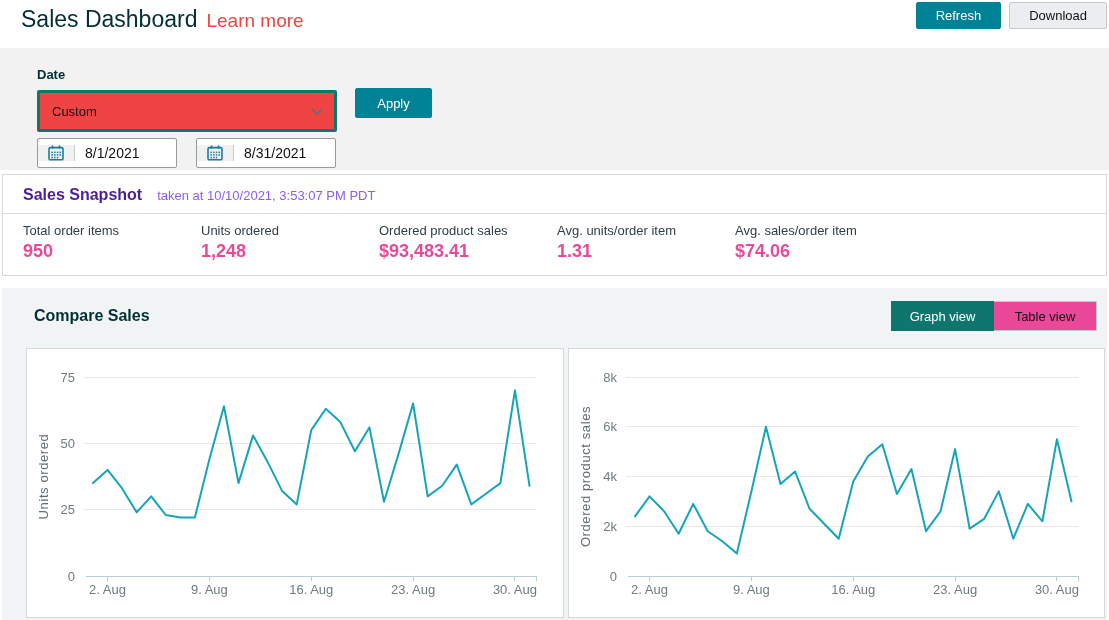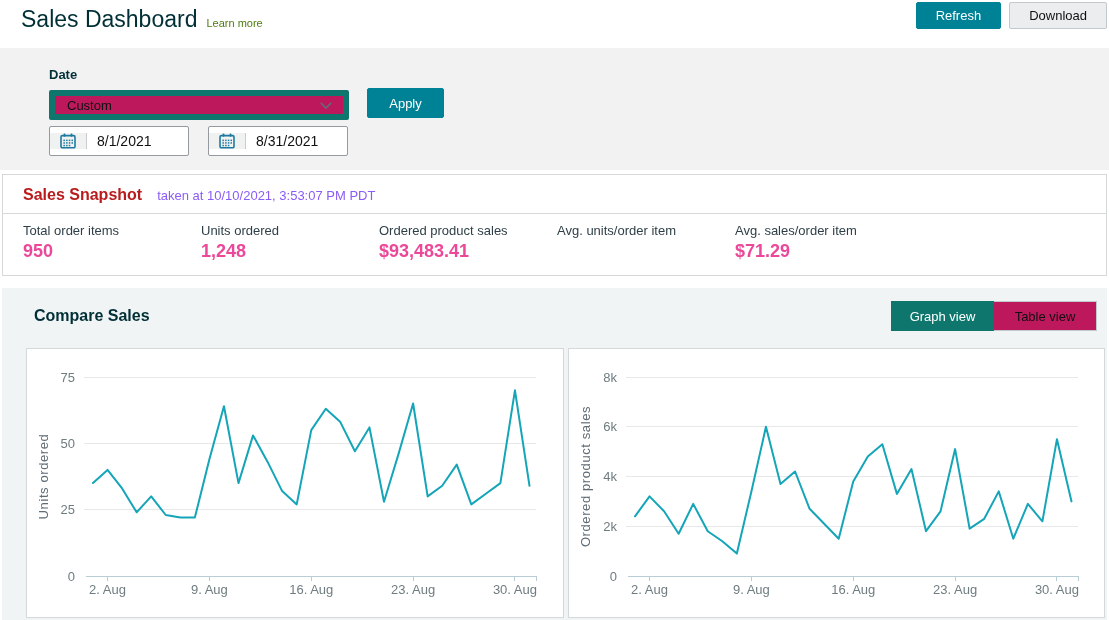--- a/index.html
+++ b/index.html
@@ -7,55 +7,55 @@
   body {
     width:1109px; height:620px; overflow:hidden;
     background:#ffffff;
     font-family:"Liberation Sans", sans-serif;
     color:#0f1111;
   }
   
   .topbar { display:flex; justify-content:space-between; align-items:flex-start; padding:2px 2px 0 21px; height:48px; }
   .title-wrap { display:flex; align-items:baseline; gap:9px; padding-top:4px; }
   .page-title { font-size:23px; font-weight:400; color:#002f36; margin:0; }
-  .learn-more { font-size:11px; color:#4d7c0f; text-decoration:none; cursor:pointer; }
+  .learn-more { font-size:19px; color:#ef4444; text-decoration:none; cursor:pointer; }
   .topbar-buttons { display:flex; gap:8px; }
   .btn { font-size:13px; border-radius:2px; height:27px; padding:0 19px; display:flex; align-items:center; cursor:pointer; border:1px solid transparent; }
   .btn-primary { background:#008296; border-color:#008296; color:#fff; }
   .btn-secondary { background:#ebedee; border-color:#c3c8cc; color:#0f1111; }
   
   .filters { background:#f2f2f2; height:122px; padding:19px 0 0 37px; display:flex; align-items:flex-start; }
   .field-label { display:block; font-size:13px; font-weight:bold; color:#002f36; margin-bottom:8px; }
-  .select { height:30px; background:#be185d; border:6px solid #0f766e; border-radius:2px; display:flex; align-items:center; justify-content:space-between; padding:0 11px 0 12px; font-size:13px; color:#0f1111; cursor:pointer; }
+  .select { height:42px; background:#ef4444; border:3px solid #0f766e; border-radius:2px; display:flex; align-items:center; justify-content:space-between; padding:0 11px 0 12px; font-size:13px; color:#0f1111; cursor:pointer; }
   .date-select { width:300px; }
   .channel-select { width:170px; margin-right:18px; }
-  .fg-date { margin-right:18px;margin-left:12px; }
+  .fg-date { margin-right:18px; }
   .date-row { margin-top:6px; display:flex; gap:19px; }
   .date-input { width:140px; height:30px; border:1px solid #949aa0; border-radius:2px; background:#fff; display:flex; overflow:hidden;align-items:center; }
   .date-icon-box { width:37px; background:#f0f1f1; border-right:1px solid #c9cdd1; display:flex; align-items:center; justify-content:center; cursor:pointer; }
   .date-input input { border:none; outline:none; flex:1; min-width:0; font-size:14px; color:#0f1111; padding:0 0 0 10px; font-family:inherit; background:transparent; }
   .apply-wrap { padding-top:21px; }
   .btn-apply { width:77px; height:30px; justify-content:center; font-weight:500; }
   
   .snapshot { margin:4px 2px 0; border:1px solid #d5d9d9; background:#fff; }
   .snapshot-header { display:flex; align-items:baseline; gap:15px; padding:11px 20px 9px; border-bottom:1px solid #d5d9d9; }
-  .snapshot-title { font-size:16px; font-weight:bold; color:#b91c1c; }
+  .snapshot-title { font-size:16px; font-weight:bold; color:#4c1d95; }
   .taken-at { font-size:13px; color:#8b5cf6; }
   .stats { display:flex; padding:9px 20px 13px; }
   .stat { width:178px; }
   .stat-label { font-size:13px; color:#2e3f47; }
   .stat-value { font-size:18px; font-weight:bold; color:#ec4899; margin-top:3px; }
   
   .compare { margin:12px 2px 0; background:#f0f4f5; padding:13px 2px 7px; height:337px; }
   .compare-header { display:flex; justify-content:space-between; align-items:center; margin:0 8px 0 30px; height:30px; }
   .compare-title { font-size:16px; font-weight:bold; color:#002f36; }
   .view-toggle { display:flex; }
   .toggle-btn { height:30px; width:103px; display:flex; align-items:center; justify-content:center; font-size:13px; cursor:pointer; }
   .toggle-active { background:#0f766e; color:#fff; }
-  .toggle-inactive { background:#be185d; color:#0f1111; border:1px solid #c2c9cc; border-left:none; }
+  .toggle-inactive { background:#ec4899; color:#0f1111; border:1px solid #c2c9cc; border-left:none; }
   .charts { display:flex; gap:4px; margin-top:17px; padding-left:22px; }
   .chart-panel { flex:1; height:270px; background:#fff; border:1px solid #d5d9d9; }
   .chart-panel svg { display:block; }
   .tick-text { font-size:13px; fill:#6f7c80; font-family:"Liberation Sans",sans-serif; }
   .axis-title { font-size:13px; fill:#5f6b75; font-family:"Liberation Sans",sans-serif; letter-spacing:0.6px; }
 </style>
 </head>
 <body>
 
 <div class="topbar">
@@ -147,24 +147,25 @@
     <div class="stat">
       <div class="stat-label">Units ordered</div>
       <div class="stat-value">1,248</div>
     </div>
     <div class="stat">
       <div class="stat-label">Ordered product sales</div>
       <div class="stat-value">$93,483.41</div>
     </div>
     <div class="stat">
       <div class="stat-label">Avg. units/order item</div>
+      <div class="stat-value">1.31</div>
     </div>
     <div class="stat">
       <div class="stat-label">Avg. sales/order item</div>
-      <div class="stat-value">$71.29</div>
+      <div class="stat-value">$74.06</div>
     </div>
   </div>
 </div>
 
 <div class="compare">
   <div class="compare-header">
     <span class="compare-title">Compare Sales</span>
     <div class="view-toggle">
       <div class="toggle-btn toggle-active">Graph view</div>
       <div class="toggle-btn toggle-inactive">Table view</div>

